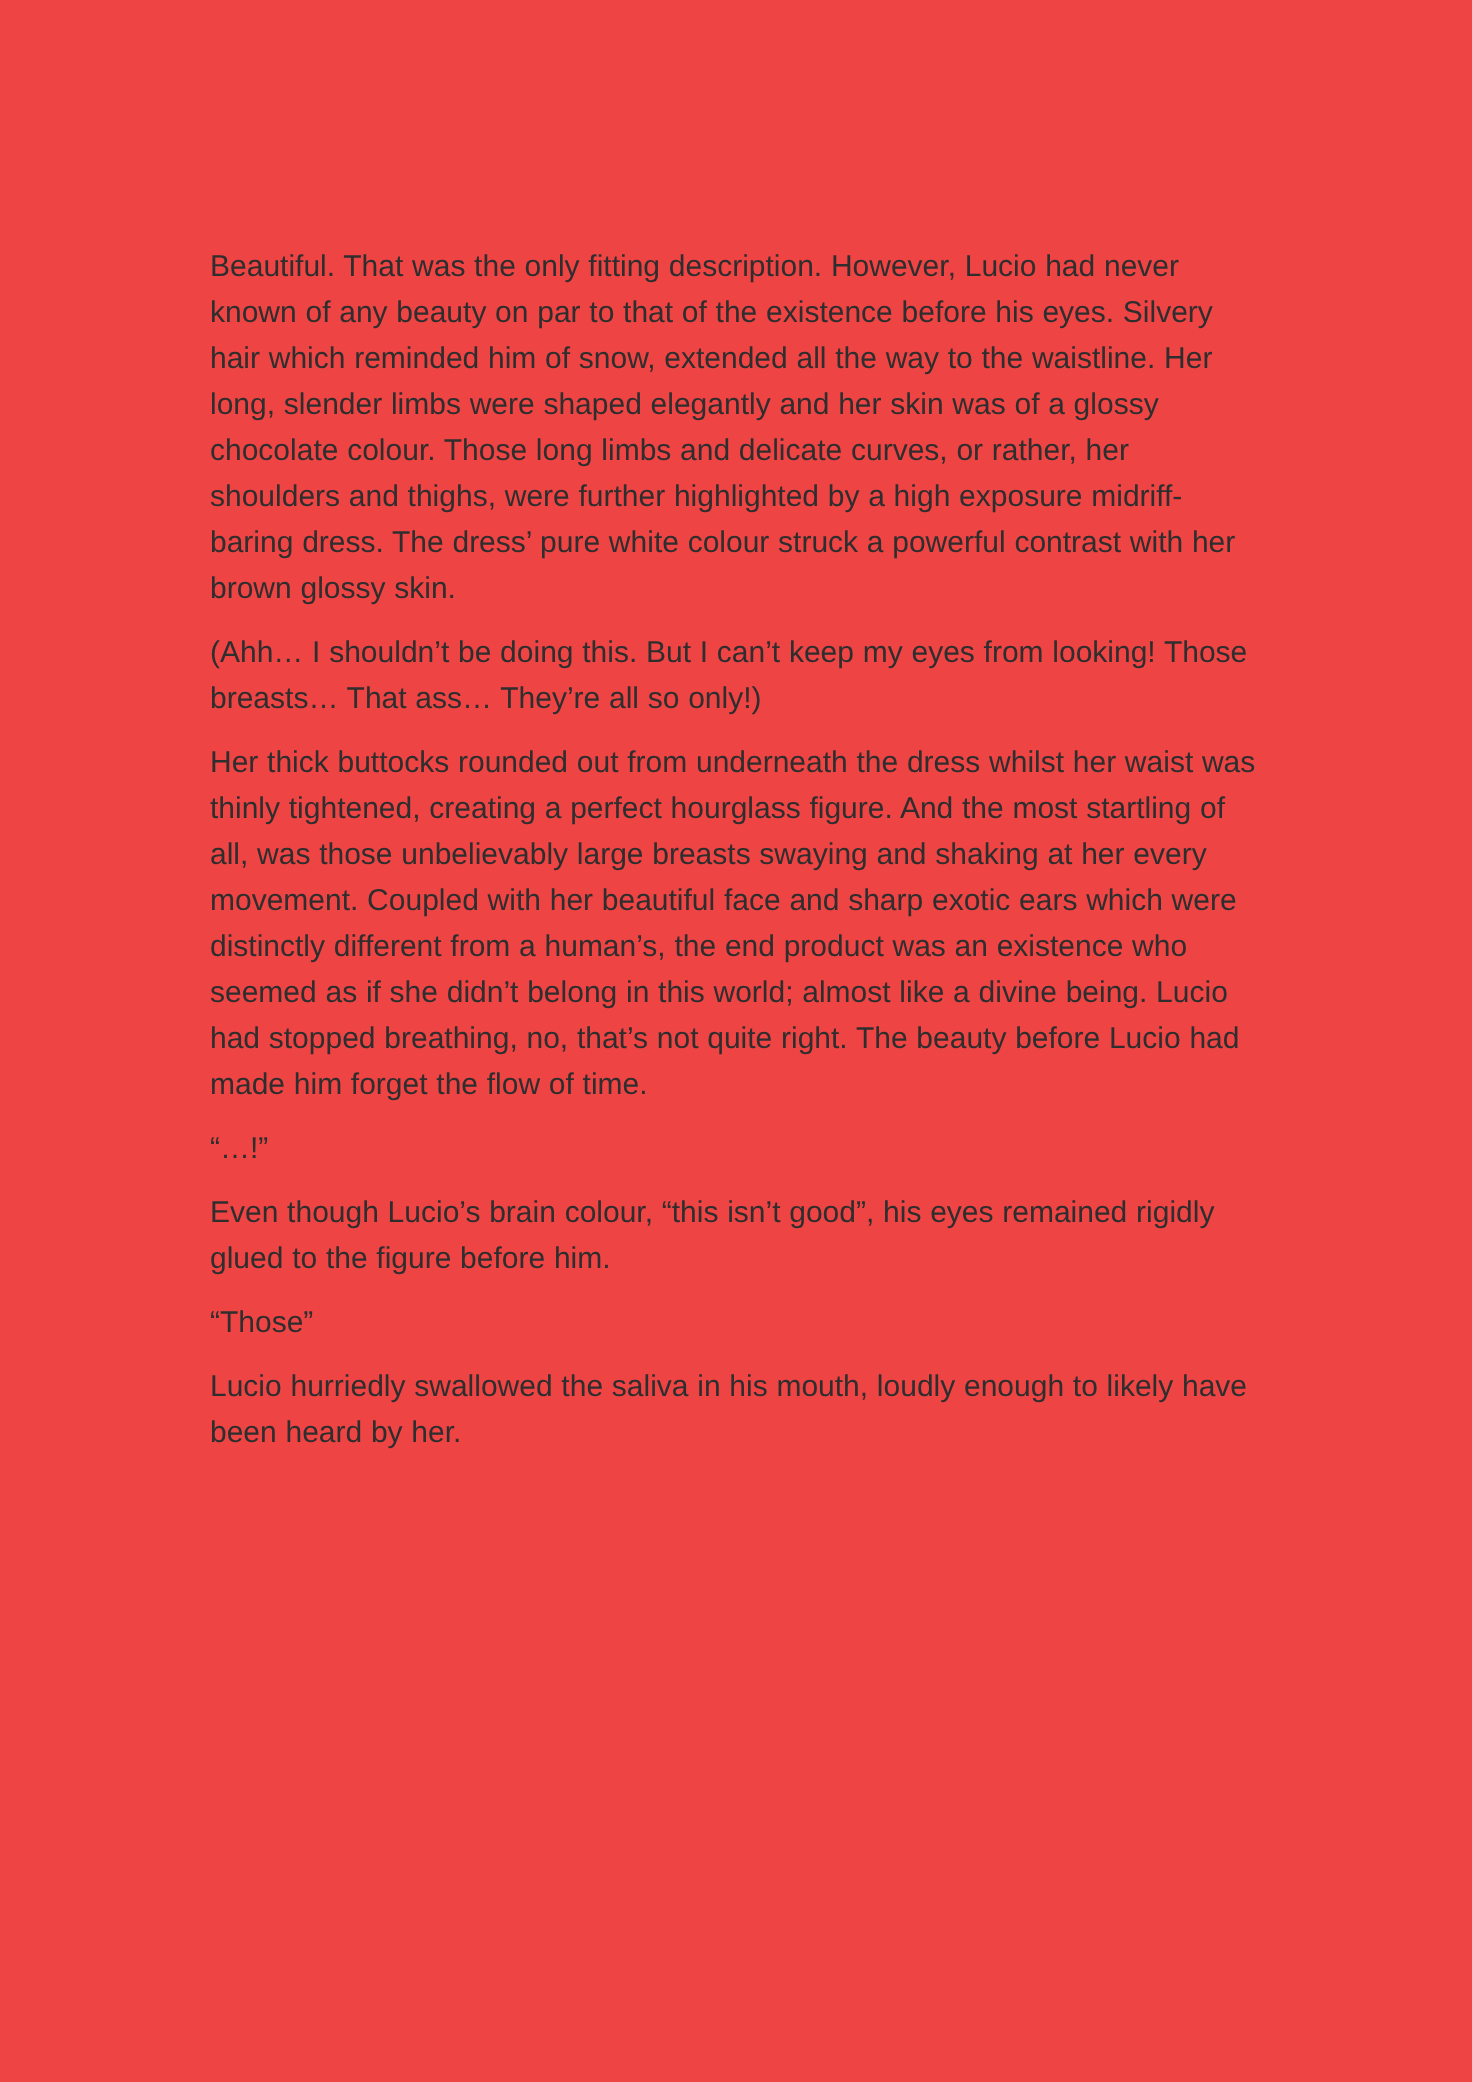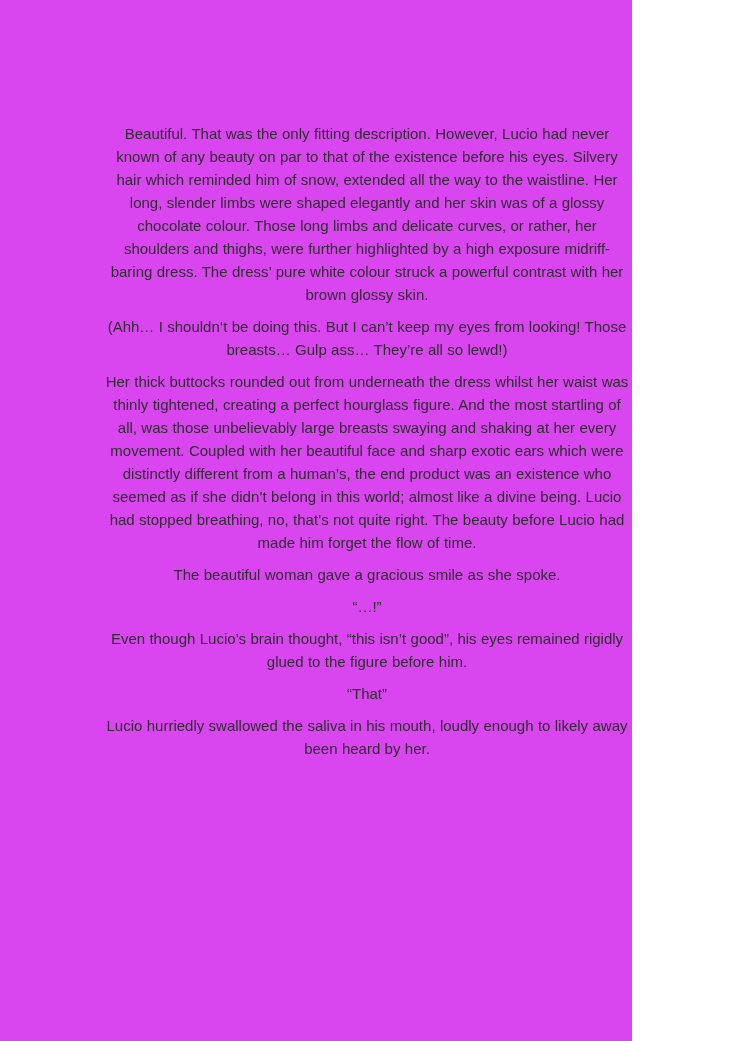--- a/index.html
+++ b/index.html
@@ -2,25 +2,24 @@
 <html><head>
 <meta charset="utf-8">
 <style>
   html, body {
     margin: 0;
     padding: 0;
     background: #ffffff;
   }
   .page {
     position: relative;
-    width: 632px;
+    width: 736px;
     height: 1041px;
-    background: #d946ef;
+    background: #ef4444;
     overflow: hidden;
-    text-align: center;
   }
   .content {
     position: absolute;
     top: 122px;
     left: 105px;
     width: 524px;
     font-family: "Liberation Sans", sans-serif;
     font-size: 15px;
     line-height: 23px;
     color: #2e2e2e;
@@ -31,21 +30,20 @@
     padding: 0;
     word-spacing: 0.2px;
   }
 </style>
 </head>
 <body>
 
 <div class="page">
   <div class="content">
     <p>Beautiful. That was the only fitting description. However, Lucio had never known of any beauty on par to that of the existence before his eyes. Silvery hair which reminded him of snow, extended all the way to the waistline. Her long, slender limbs were shaped elegantly and her skin was of a glossy chocolate colour. Those long limbs and delicate curves, or rather, her shoulders and thighs, were further highlighted by a high exposure midriff-baring dress. The dress’ pure white colour struck a powerful contrast with her brown glossy skin.</p>
-    <p>(Ahh… I shouldn’t be doing this. But I can’t keep my eyes from looking! Those breasts… Gulp ass… They’re all so lewd!)</p>
+    <p>(Ahh… I shouldn’t be doing this. But I can’t keep my eyes from looking! Those breasts… That ass… They’re all so only!)</p>
     <p>Her thick buttocks rounded out from underneath the dress whilst her waist was thinly tightened, creating a perfect hourglass figure. And the most startling of all, was those unbelievably large breasts swaying and shaking at her every movement. Coupled with her beautiful face and sharp exotic ears which were distinctly different from a human’s, the end product was an existence who seemed as if she didn’t belong in this world; almost like a divine being. Lucio had stopped breathing, no, that’s not quite right. The beauty before Lucio had made him forget the flow of time.</p>
-    <p>The beautiful woman gave a gracious smile as she spoke.</p>
     <p>“…!”</p>
-    <p>Even though Lucio’s brain thought, “this isn’t good”, his eyes remained rigidly glued to the figure before him.</p>
-    <p>“That”</p>
-    <p>Lucio hurriedly swallowed the saliva in his mouth, loudly enough to likely away been heard by her.</p>
+    <p>Even though Lucio’s brain colour, “this isn’t good”, his eyes remained rigidly glued to the figure before him.</p>
+    <p>“Those”</p>
+    <p>Lucio hurriedly swallowed the saliva in his mouth, loudly enough to likely have been heard by her.</p>
   </div>
 </div>
 
 </body></html>

